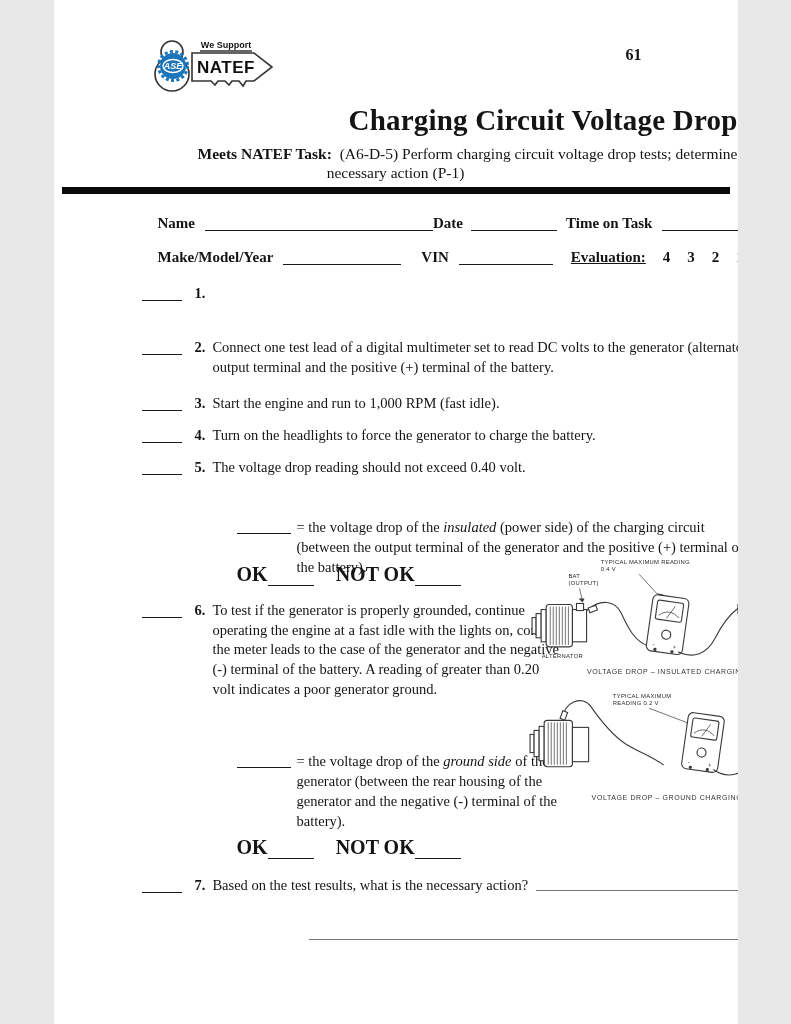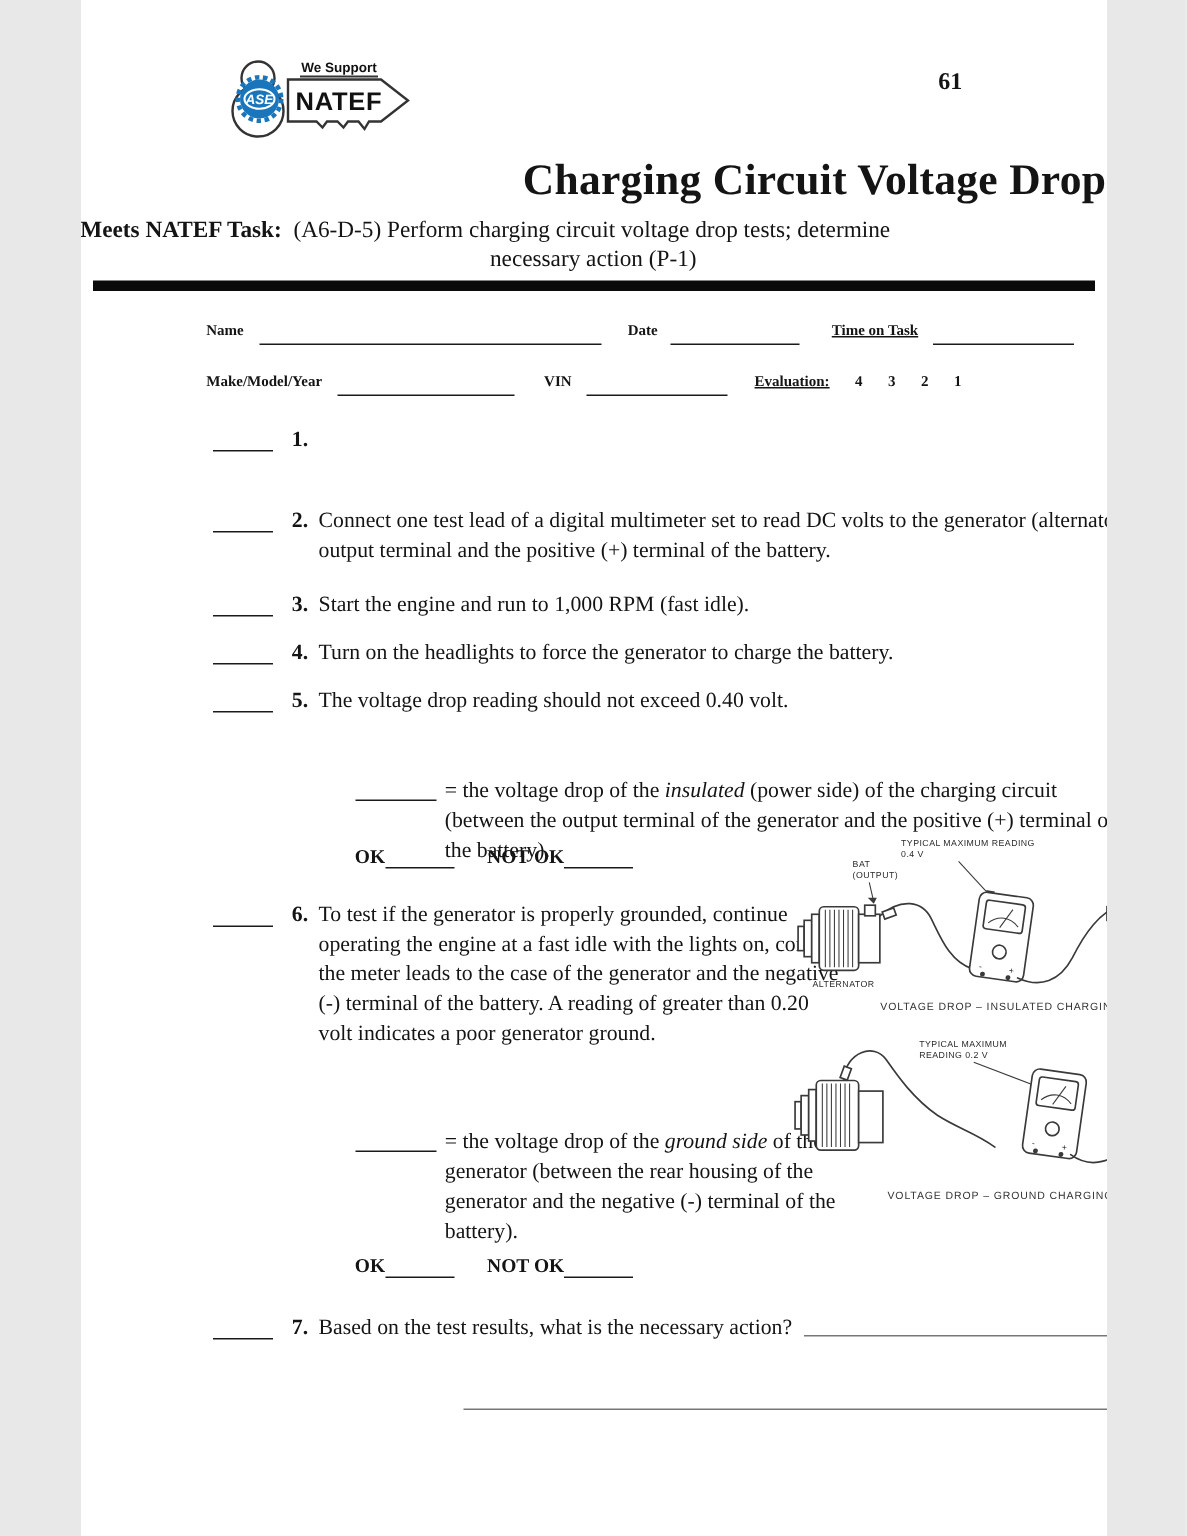--- a/index.html
+++ b/index.html
@@ -9,38 +9,38 @@
     background:#ffffff; overflow:hidden;
     font-family:"Liberation Serif", serif; color:#141414;
   }
   .abs { position:absolute; }
 
   
   .page-number { top:46px; right:96px; font-size:16px; font-weight:bold; }
   .logo-wrap { top:36px; left:94px; width:134px; height:64px; }
   .doc-title { top:104px; left:0; width:100%; text-align:right;
     font-size:29px; font-weight:bold; letter-spacing:.2px; }
-  .task-line1 { top:145px; left:0; width:100%; text-align:left; font-size:15.5px; }
+  .task-line1 { top:145px; left:0; width:100%; text-align:right; font-size:15.5px; }
   .task-line1 b { font-weight:bold; }
   .task-line2 { top:164px; left:0; width:100%; text-align:center; font-size:15.5px; }
   .rule { top:187px; left:8px; right:8px; height:7px; background:#0a0a0a; }
 
   
-  .form-row { left:84px; width:630px; display:flex; align-items:flex-start;
-    font-size:10px; font-weight:bold; white-space:nowrap; }
+  .form-row { left:104px; width:630px; display:flex; align-items:center;
+    font-size:15px; font-weight:bold; white-space:nowrap; }
   .row-name { top:215px; }
   .row-make { top:249px; }
   .blank { display:inline-block; border-bottom:1.5px solid #1a1a1a; height:15px; }
   .u-name { width:228px; margin-left:10px; }
   .u-date { width:86px;  margin-left:8px; }
   .u-time { width:94px;  margin-left:10px; }
   .u-make { width:118px; margin-left:10px; }
   .u-vin  { width:94px;  margin-left:10px; }
-  .lbl-date { margin-left:18px; }
-  .lbl-time { margin-left:22px;text-decoration:underline; }
+  .lbl-date { }
+  .lbl-time { margin-left:9px; }
   .lbl-vin  { margin-left:20px; }
   .lbl-eval { margin-left:18px;text-decoration:underline; }
   .eval-score { margin-left:17px; }
 
   
   .step { left:88px; width:640px; display:flex; align-items:flex-start;
     font-size:14.5px; line-height:1.36; }
   .step-blank { width:40px; height:15px; border-bottom:1.5px solid #1a1a1a;
     flex:0 0 auto; margin-top:2px; }
   .step-num { font-weight:bold; flex:0 0 auto; margin-left:13px; margin-right:7px; }
@@ -54,21 +54,21 @@
   .note { display:flex; align-items:flex-start; font-size:14.5px; line-height:1.38; }
   .note-blank { width:54px; height:15px; border-bottom:1.5px solid #1a1a1a;
     flex:0 0 auto; margin-top:2px; margin-right:6px; }
   .n1 { top:517px; left:183px; width:520px; }
   .n1 .note-text { max-width:452px; }
   .n2 { top:751px; left:183px; width:360px; }
   .n2 .note-text { max-width:272px; }
   .note-text em { font-style:italic; font-weight:bold; font-weight:normal; }
 
   
-  .ok-row { left:183px; font-size:13px; font-weight:bold; display:flex; align-items:flex-end; }
+  .ok-row { left:183px; font-size:20px; font-weight:bold; display:flex; align-items:flex-end; }
   .ok1 { top:563px; } .ok2 { top:836px; }
   .u-ok { width:46px; }
   .ok-gap { width:22px; }
 
   
   .s7 .step-text { display:flex; flex:1 1 auto; max-width:none; }
   .s7 .q { flex:0 0 auto; }
   .fill-line { flex:1 1 auto; border-bottom:1.5px solid #777; margin-left:8px; height:15px; }
   .answer-line { top:925px; left:255px; width:500px; height:15px;
     border-bottom:1.5px solid #777; }

